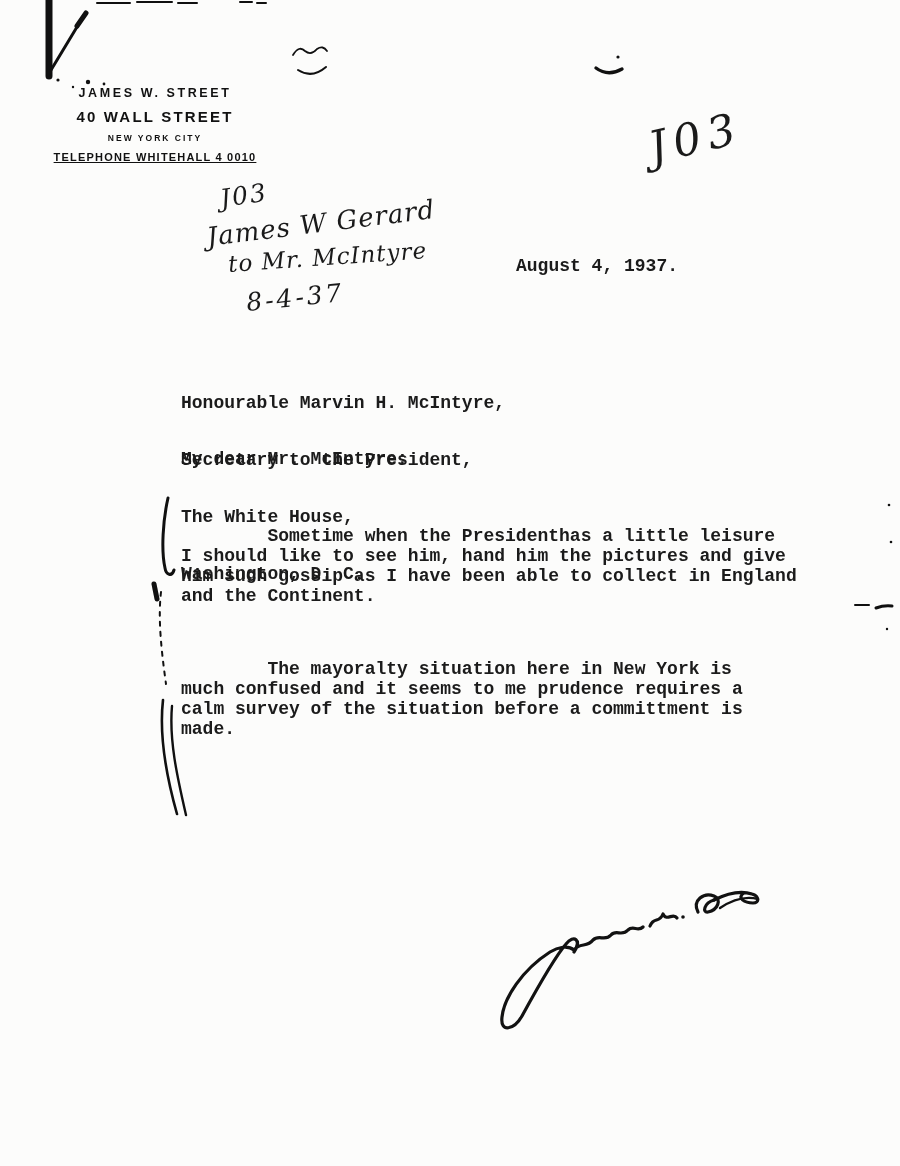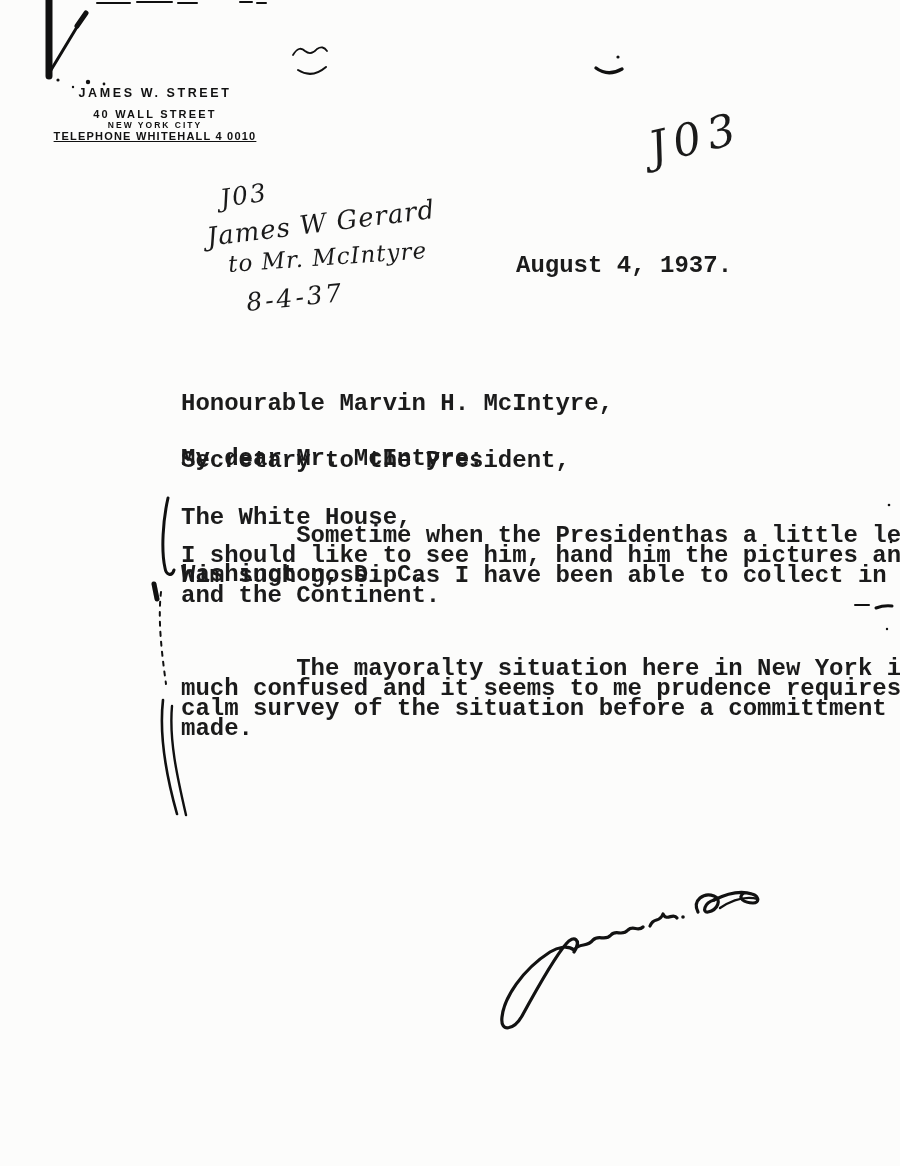--- a/index.html
+++ b/index.html
@@ -9,21 +9,21 @@
     height: 1166px;
     margin: 0 auto;
     background: #fcfcfb;
     overflow: hidden;
     color: #161616;
   }
   
   .type {
     font-family: "Liberation Mono", "DejaVu Sans Mono", monospace;
     font-weight: 700;
-    font-size: 24px;
+    font-size: 18px;
     color: #1b1b1b;
     position: absolute;
     white-space: pre;
     letter-spacing: 0;
   }
   .dateline   { left: 516px; top: 256px; line-height: 20px; }
   .recipient  { left: 181px; top: 356px; line-height: 19px; }
   .salutation { left: 181px; top: 449px; line-height: 20px; }
   .body-block { left: 181px; top: 486px; line-height: 20px; }
   .body-block .para { margin: 0 0 13px 0; white-space: pre; }
@@ -33,22 +33,22 @@
   .letterhead {
     position: absolute;
     left: 50px; top: 86px;
     width: 210px;
     text-align: center;
     font-family: "Liberation Sans", sans-serif;
     font-weight: 700;
     color: #111;
   }
   .lh-name  { font-size: 12.5px; letter-spacing: 2.6px; margin-bottom: 8px; }
-  .lh-addr1 { font-size: 11px;  letter-spacing: 2.2px; }
-  .lh-addr2 { font-size: 8.5px;  letter-spacing: 2px;   }
+  .lh-addr1 { font-size: 15px;  letter-spacing: 2.2px; margin-bottom: 8px; }
+  .lh-addr2 { font-size: 8.5px;  letter-spacing: 2px;   margin-bottom: 8px; }
   .lh-phone { font-size: 11px;  letter-spacing: 1.2px; text-decoration: underline; }
 
   
   .hand {
     position: absolute;
     font-family: "DejaVu Serif", serif;
     font-style: italic;
     color: #1a1a1a;
     white-space: nowrap;
   }

